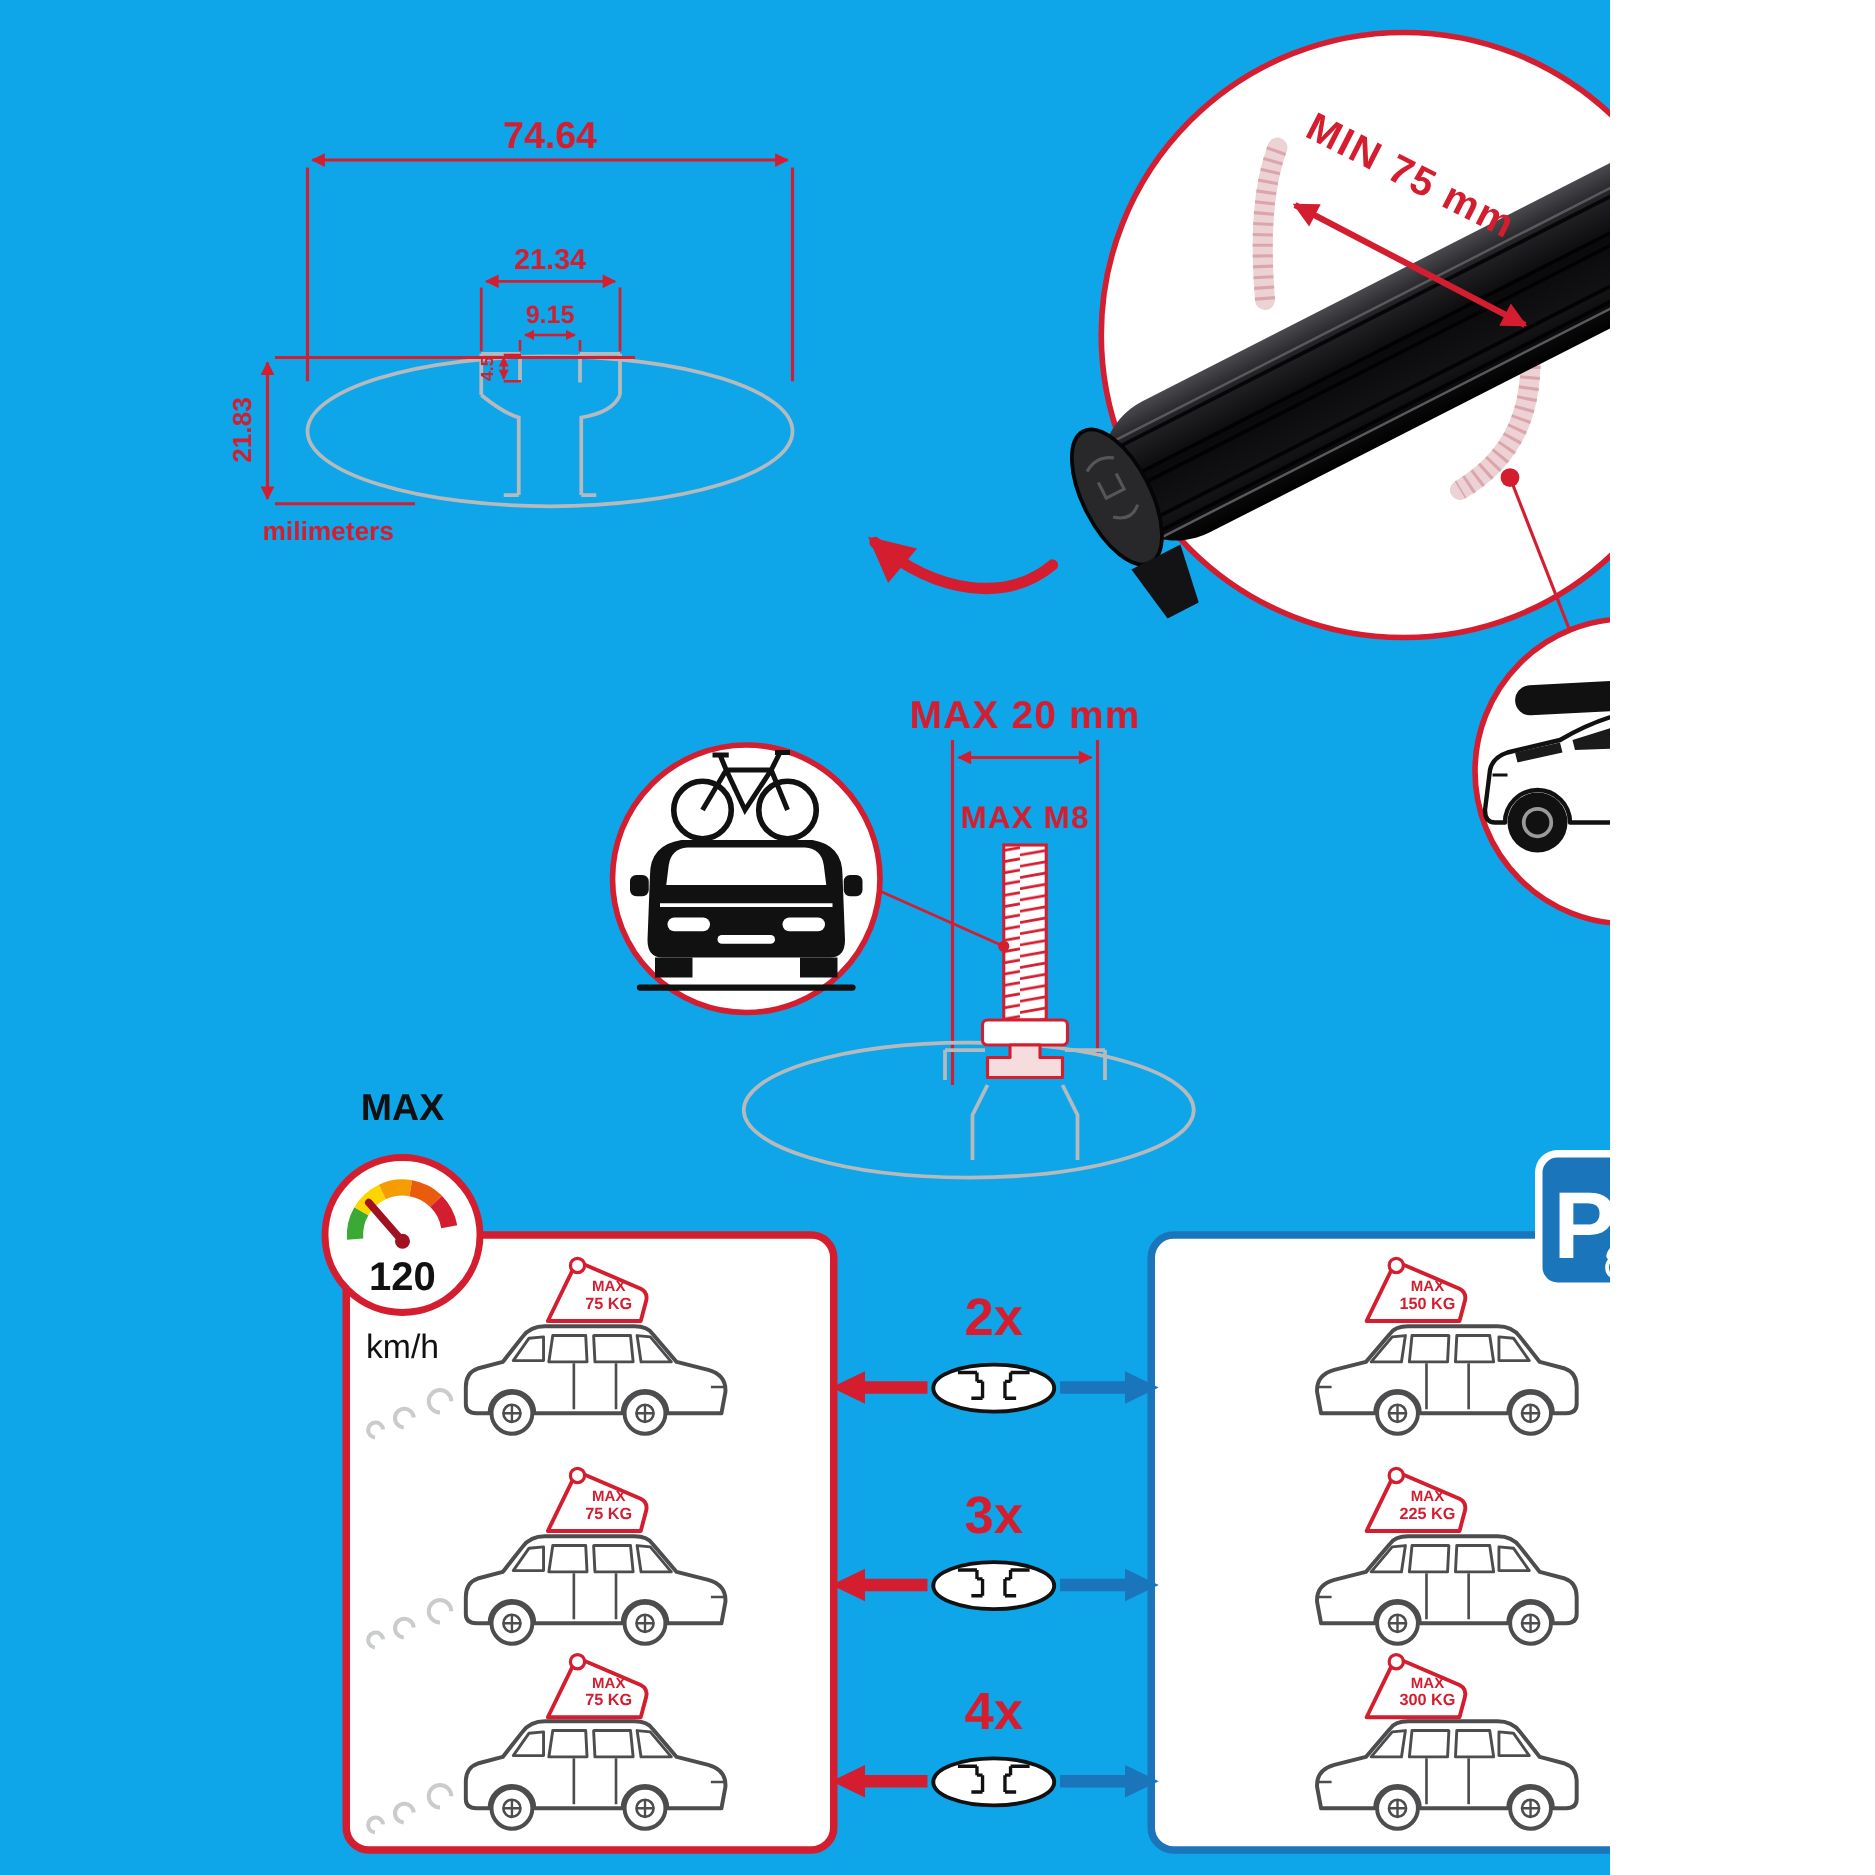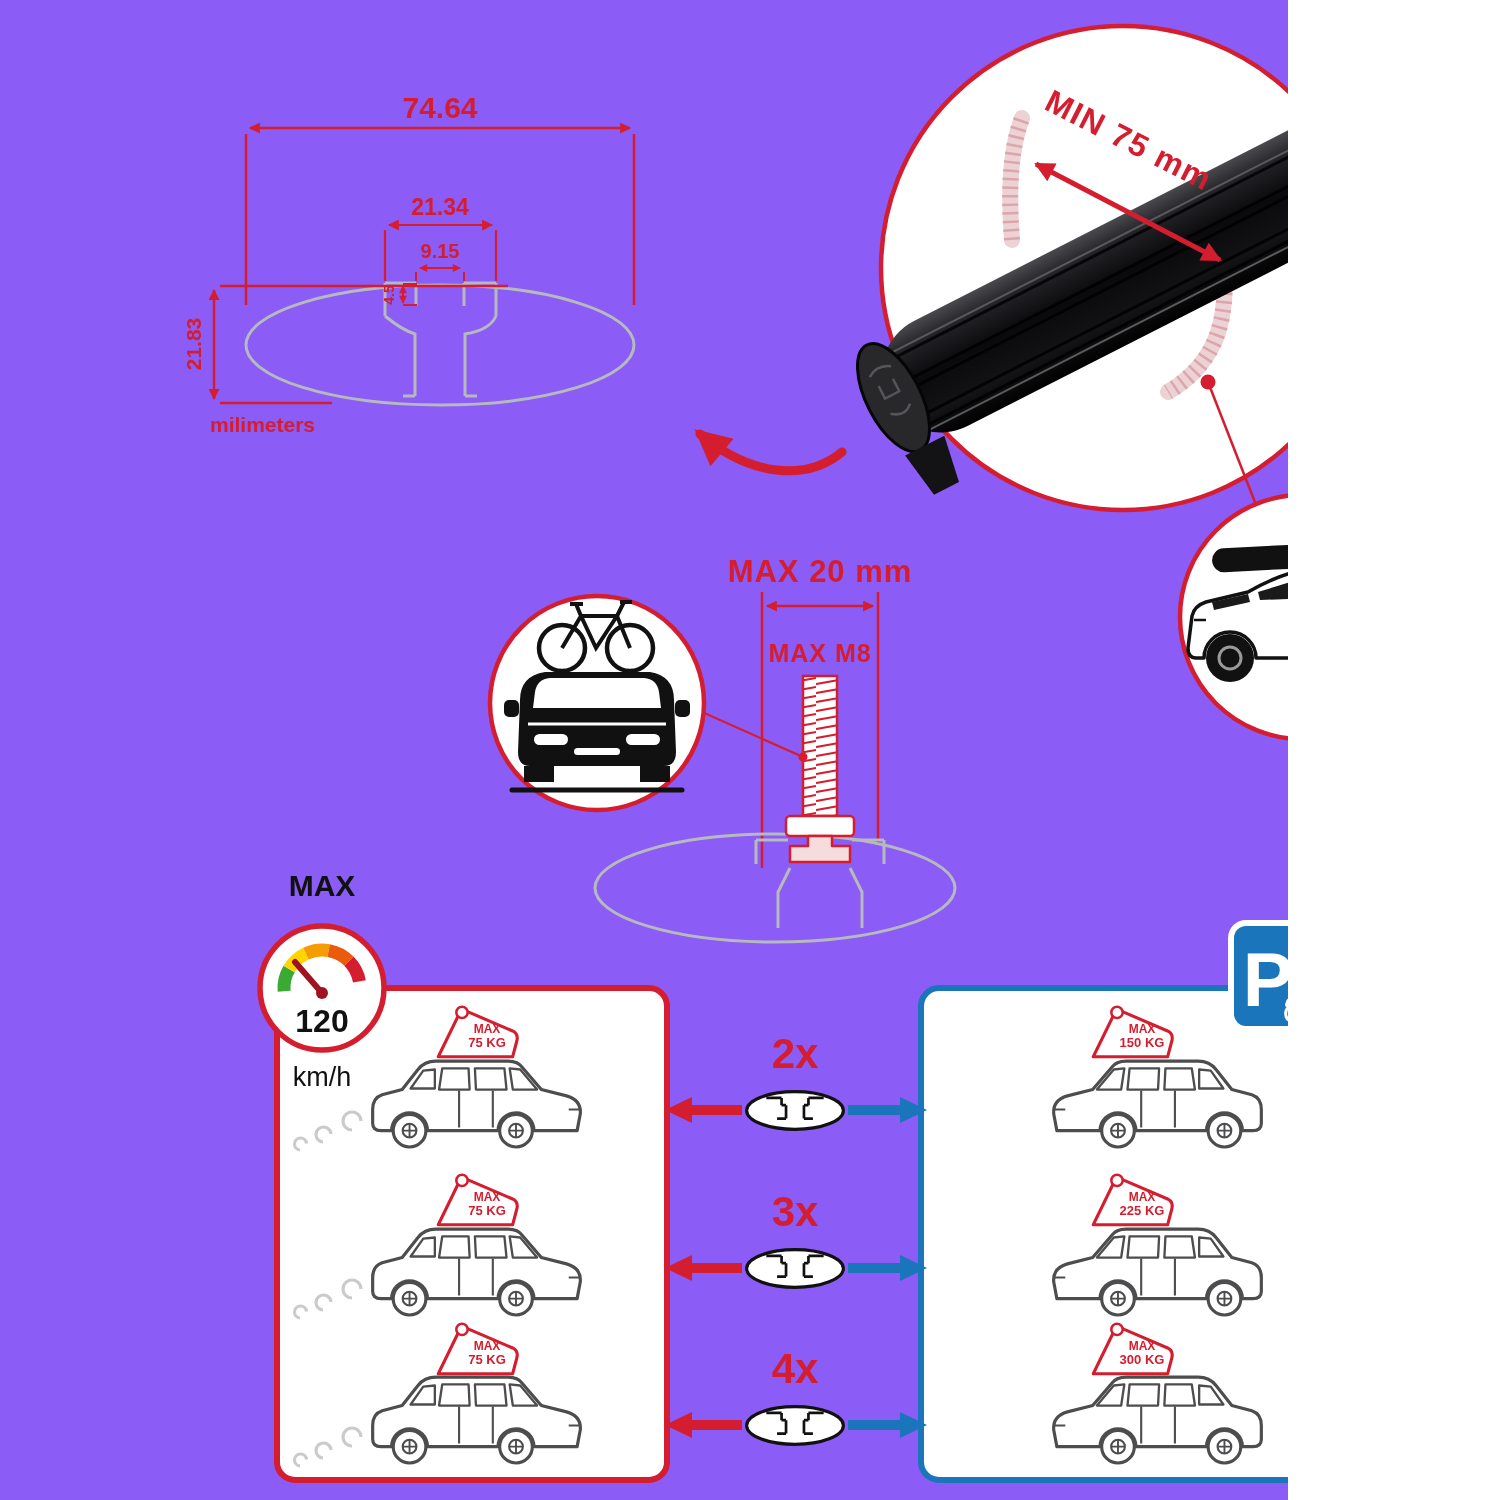--- a/index.html
+++ b/index.html
@@ -1,16 +1,16 @@
 <!DOCTYPE html>
 <html><head>
 <meta charset="utf-8">
 <style>
   html,body{margin:0;padding:0;background:#ffffff;}
-  .canvas{position:relative;width:1288px;height:1500px;background:#8b5cf6;overflow:hidden;}
+  .canvas{position:relative;width:1288px;height:1500px;background:#0ea5e9;overflow:hidden;}
   svg{display:block;}
   text{font-family:"Liberation Sans", sans-serif;}
   .dimtxt{fill:#d41e2f;font-weight:bold;}
   .blktxt{fill:#111111;font-weight:bold;}
 </style>
 </head>
 <body>
 
 <div class="canvas">
 <svg width="1500" height="1500" viewBox="0 0 1500 1500">

